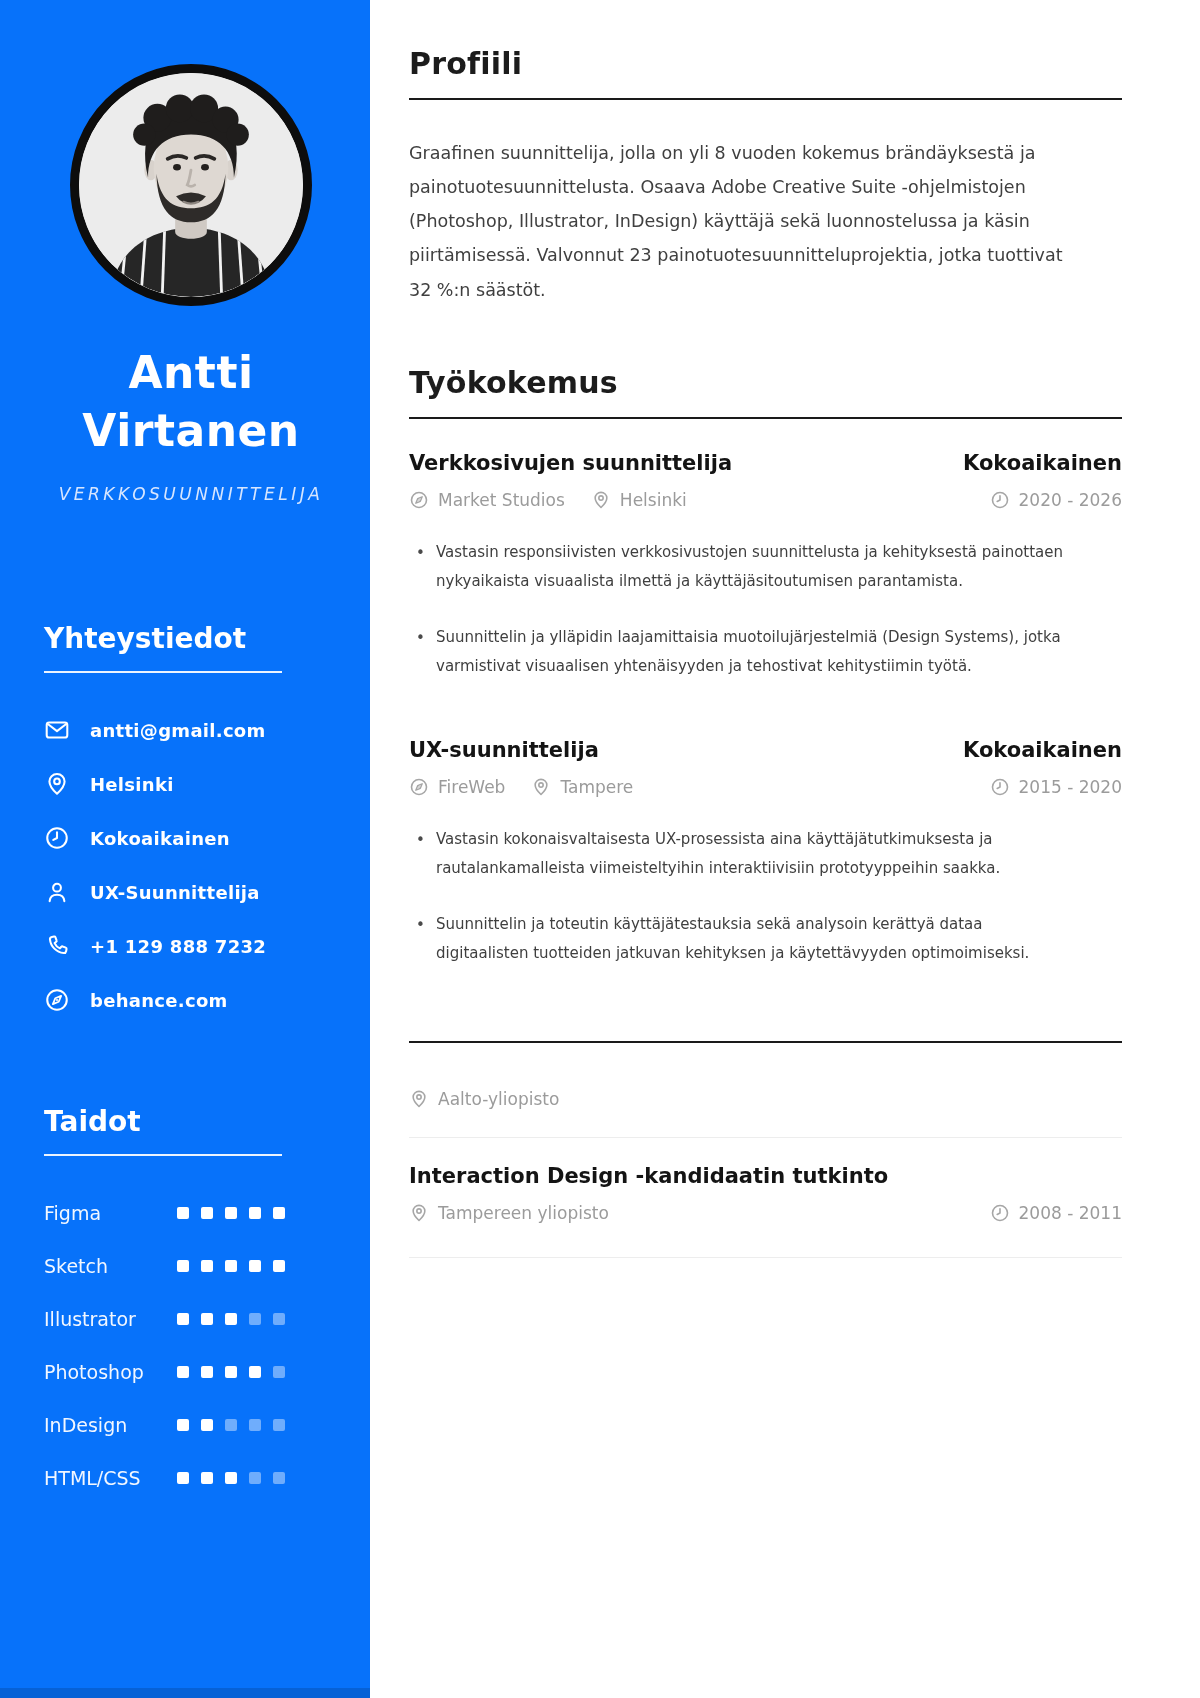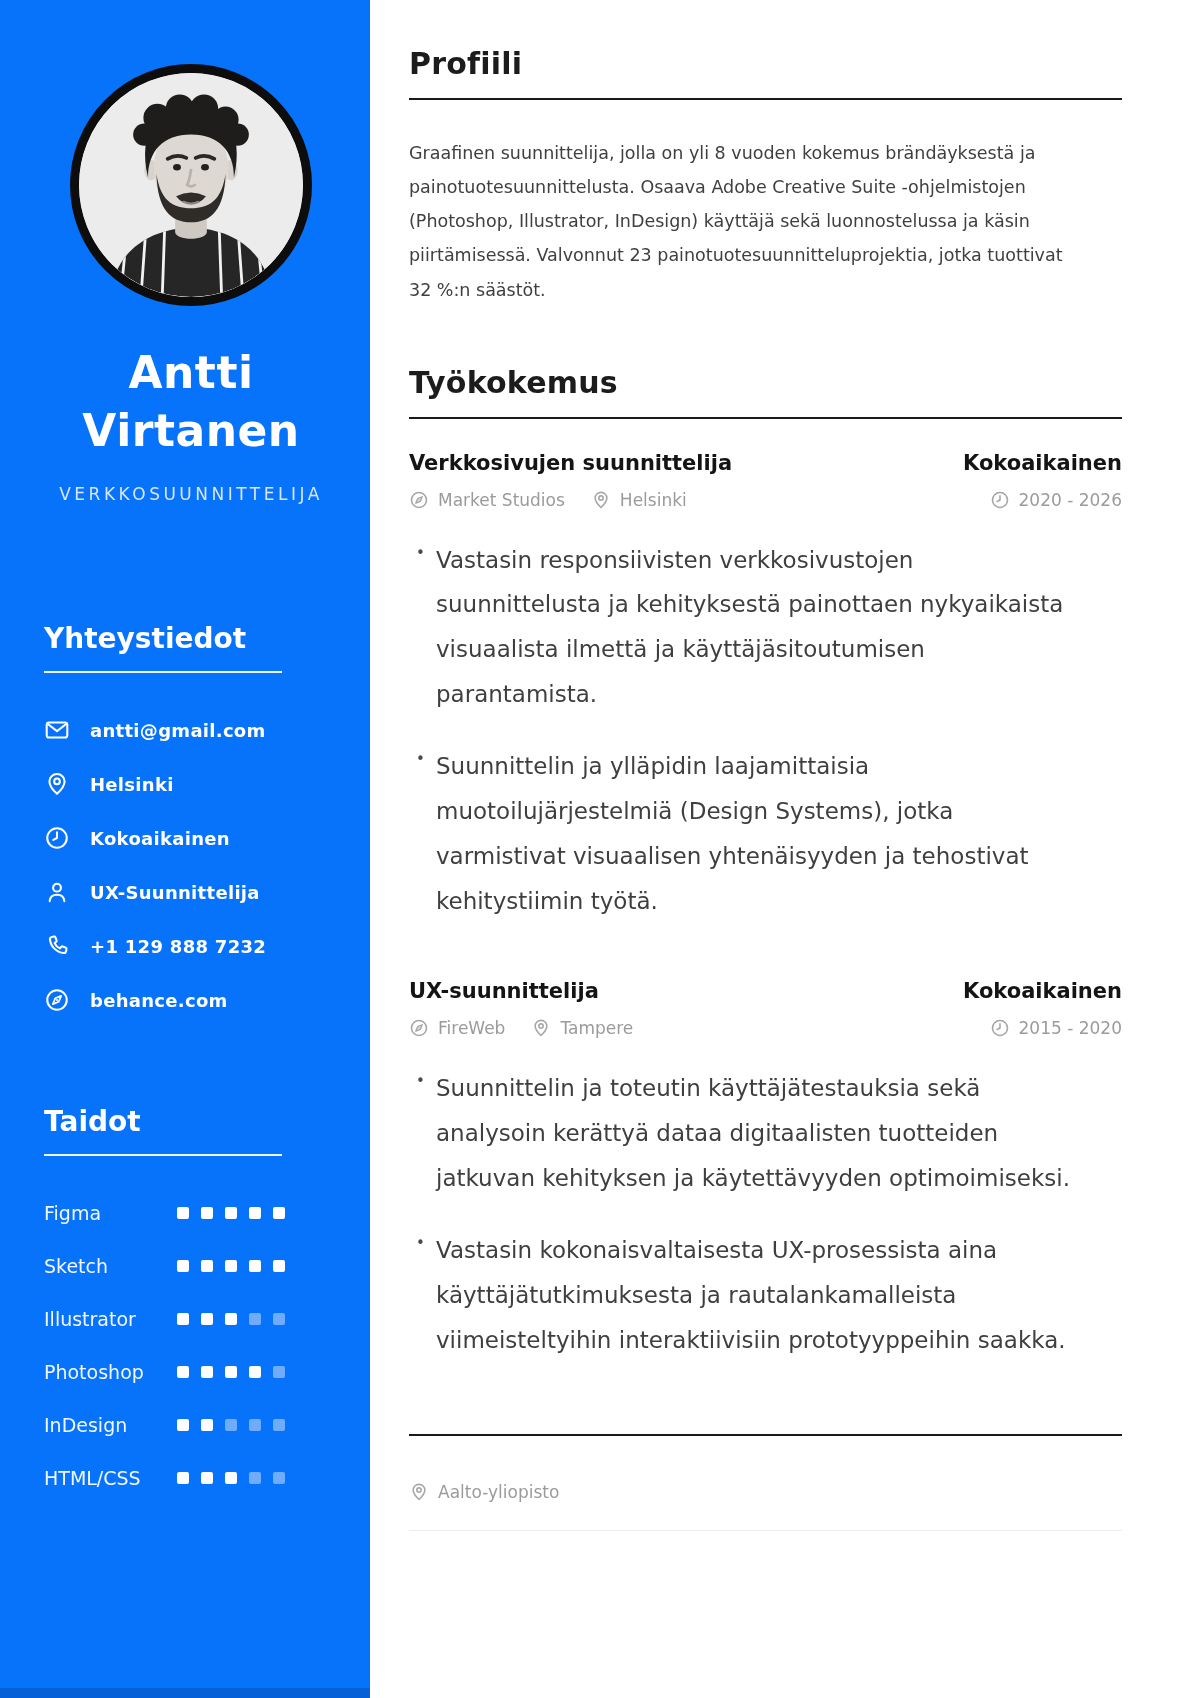--- a/index.html
+++ b/index.html
@@ -27,21 +27,21 @@
     margin:0 auto; overflow:hidden;
   }
   .avatar-ring svg { display:block; width:100%; height:100%; }
   .name {
     margin:38px auto 16px; width:280px; text-align:center;
     font-size:44px; font-weight:700; line-height:1.32; color:#fff;
     letter-spacing:0.5px;
   }
   .role {
     margin-top:24px; text-align:center;
-    font-size:17px; font-weight:400; letter-spacing:3.5px; color:#d7e6ff;
+    font-size:17px; font-weight:400; letter-spacing:3.5px; color:#d7e6ff;font-style:italic;
   }
   .side-heading { font-size:28px; font-weight:700; color:#fff; }
   .side-rule { width:238px; height:2px; background:rgba(255,255,255,0.92); margin-top:16px; }
   .contact-block { margin-top:118px; }
   .contact-list { margin-top:44px; list-style:none; }
   .contact-item { display:flex; align-items:center; gap:20px; margin-bottom:28px; }
   .contact-item .c-icon { width:26px; height:26px; flex:0 0 26px; color:#ffffff; }
   .contact-item .c-icon svg { width:26px; height:26px; display:block; }
   .contact-text { font-size:18px; color:#ffffff; letter-spacing:0.3px;font-weight:bold; }
 
@@ -76,21 +76,21 @@
   .job-title { font-size:21px; font-weight:700; color:#141414; }
   .job-type  { font-size:21px; font-weight:700; color:#141414; }
   .meta-row { display:flex; justify-content:space-between; align-items:center; margin-top:15px; }
   .meta-left { display:flex; align-items:center; gap:26px; }
   .meta-item { display:flex; align-items:center; gap:9px; color:#9b9b9b; font-size:17px;justify-content:space-between; }
   .meta-item .m-icon { width:20px; height:20px; color:#a6a6a6; }
   .meta-item .m-icon svg { width:20px; height:20px; display:block; }
   .bullets { margin-top:28px; list-style:none; max-width:690px; }
   .bullets li {
     position:relative; padding-left:27px; margin-bottom:27px;
-    font-size:23px; line-height:1.95; color:#3f3f3f; max-width:663px;
+    font-size:15px; line-height:1.95; color:#3f3f3f; max-width:663px;
   }
   .bullets li::before {
     content:"•"; position:absolute; left:7px; top:1px;
     color:#4a4a4a; font-size:15px;
   }
   .bullets li:last-child { margin-bottom:0; }
 
   .edu { margin-top:46px; }
   .edu-title { font-size:21px; font-weight:700; color:#141414; }
   .edu-meta { display:flex; justify-content:space-between; align-items:center; margin-top:15px; }
@@ -388,22 +388,22 @@
           <span class="meta-item">
             <span class="m-icon">
                 <svg viewBox="0 0 24 24">
                   <use href="#i-clock"></use>
                 </svg>
               </span>
             <span>2015 - 2020</span>
           </span>
         </div>
         <ul class="bullets">
+          <li>Vastasin kokonaisvaltaisesta UX-prosessista aina käyttäjätutkimuksesta ja rautalankamalleista viimeisteltyihin interaktiivisiin prototyyppeihin saakka.</li>
           <li>Suunnittelin ja toteutin käyttäjätestauksia sekä analysoin kerättyä dataa digitaalisten tuotteiden jatkuvan kehityksen ja käytettävyyden optimoimiseksi.</li>
-          <li>Vastasin kokonaisvaltaisesta UX-prosessista aina käyttäjätutkimuksesta ja rautalankamalleista viimeisteltyihin interaktiivisiin prototyyppeihin saakka.</li>
         </ul>
       </article>
     </section>
 
     <section class="section education">
       <hr class="section-rule">
 
       <article class="edu">
         <div class="edu-meta">
           <span class="meta-item">
@@ -411,16 +411,38 @@
                 <svg viewBox="0 0 24 24">
                   <use href="#i-pin"></use>
                 </svg>
               </span>
             <span>Aalto-yliopisto</span>
           </span>
         </div>
         <hr class="edu-rule">
       </article>
 
+      <article class="edu" style="margin-top:26px;">
+        <h3 class="edu-title">Interaction Design -kandidaatin tutkinto</h3>
+        <div class="edu-meta">
+          <span class="meta-item">
+            <span class="m-icon">
+                <svg viewBox="0 0 24 24">
+                  <use href="#i-pin"></use>
+                </svg>
+              </span>
+            <span>Tampereen yliopisto</span>
+          </span>
+          <span class="meta-item">
+            <span class="m-icon">
+                <svg viewBox="0 0 24 24">
+                  <use href="#i-clock"></use>
+                </svg>
+              </span>
+            <span>2008 - 2011</span>
+          </span>
+        </div>
+        <hr class="edu-rule" style="margin-top:34px;">
+      </article>
     </section>
 
   </main>
 </div>
 
 </body></html>

